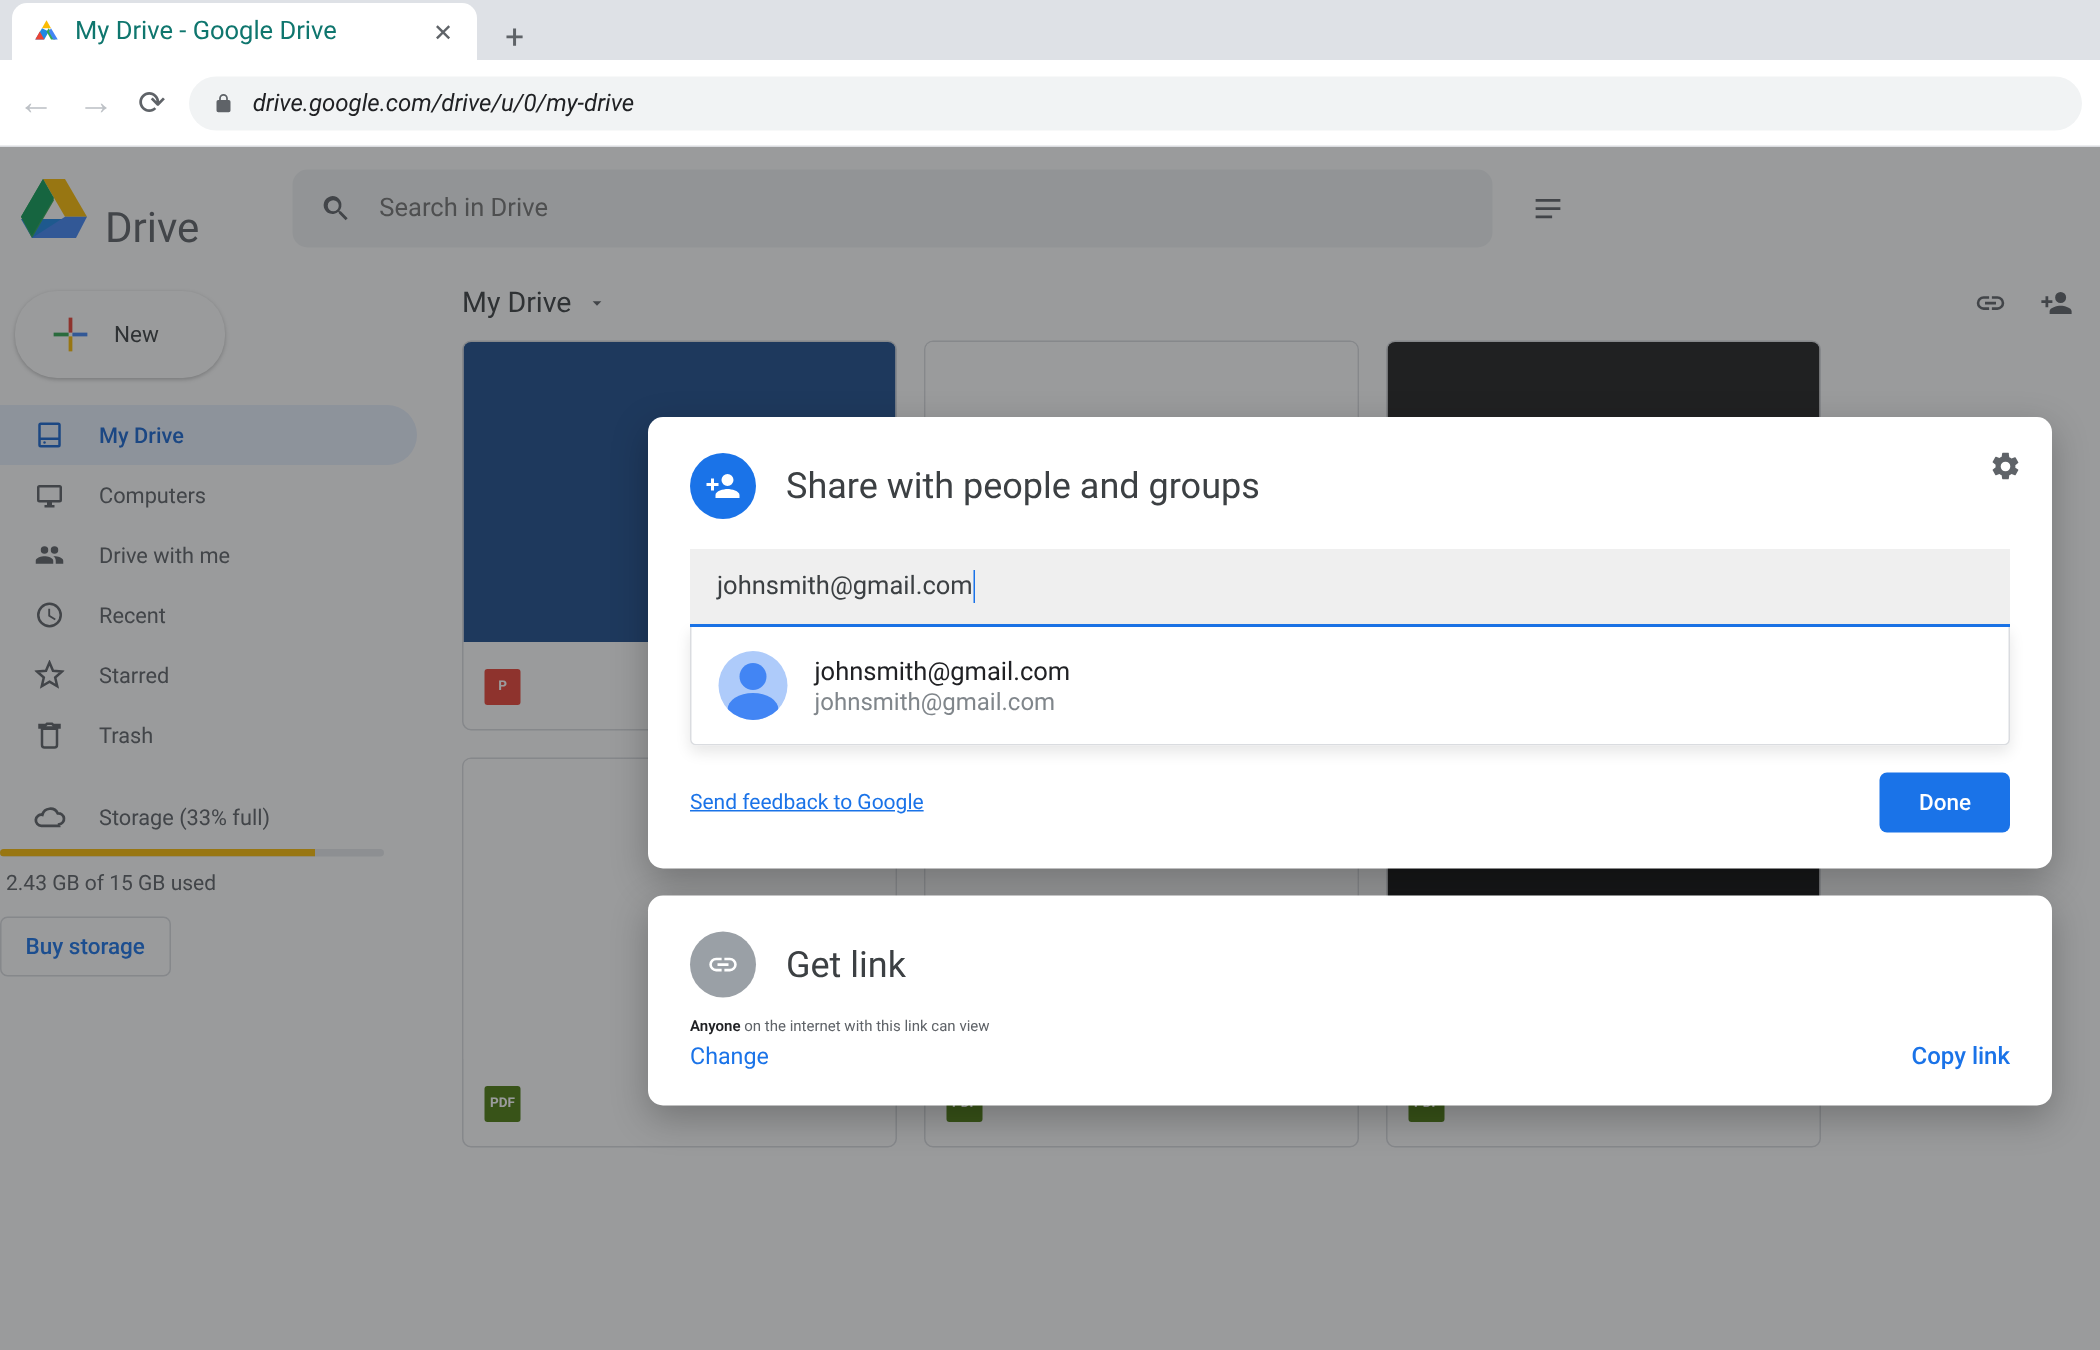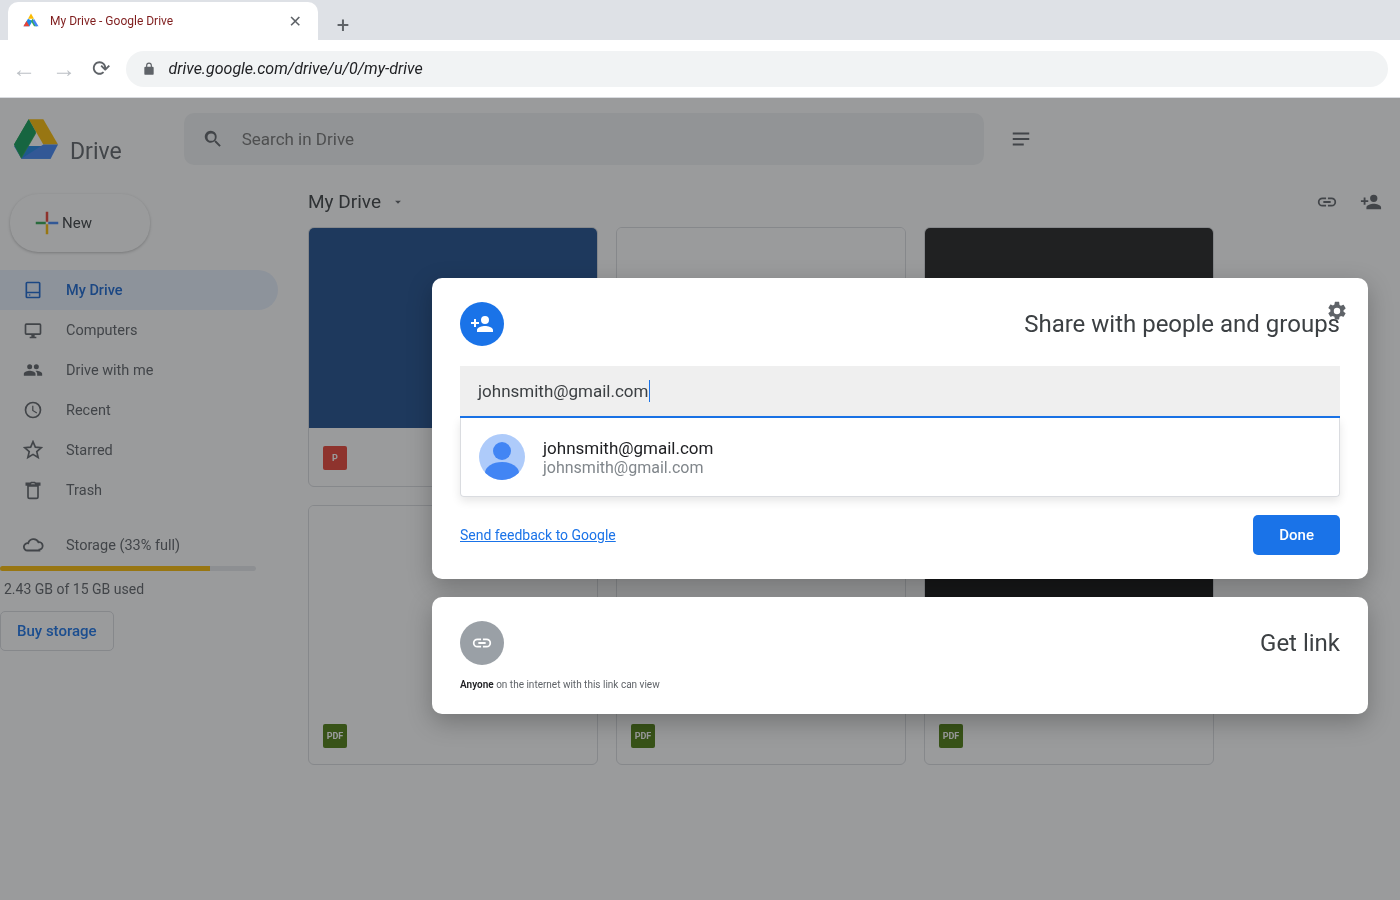--- a/index.html
+++ b/index.html
@@ -3,42 +3,42 @@
 <meta charset="utf-8">
 <style>
 * { margin: 0; padding: 0; box-sizing: border-box; font-family: 'Segoe UI', Roboto, Arial, sans-serif; }
 body { width: 1400px; height: 900px; overflow: hidden; background: #fff; position: relative; }
 
 
 .browser-chrome { height: 98px; background: #fff; }
 .tab-strip { height: 40px; background: #dee1e6; display: flex; align-items: flex-end; }
 .tab { background: #fff; height: 38px; display: flex; align-items: center; padding: 0 12px 0 14px; border-radius: 10px 10px 0 0; width: 310px; margin-left: 8px; gap: 10px; }
 .tab .favicon { width: 18px; height: 18px; }
-.tab-title { font-size: 12px; color: #7f1d1d; flex: 1; white-space: nowrap; overflow: hidden; }
+.tab-title { font-size: 17px; color: #0f766e; flex: 1; white-space: nowrap; overflow: hidden; }
 .tab-close { font-size: 16px; color: #5f6368; padding: 0 4px; cursor: pointer; }
 .new-tab { width: 30px; height: 30px; display: flex; align-items: center; justify-content: center; color: #5f6368; font-size: 22px; margin-left: 10px; cursor: pointer; }
 .addr-bar { height: 58px; display: flex; align-items: center; padding: 0 12px; gap: 16px; border-bottom: 1px solid #dadce0; }
 .nav-arrow { color: #bdc1c6; font-size: 24px; }
 .reload { color: #5f6368; font-size: 22px; }
 .url-box { flex: 1; height: 36px; background: #f1f3f4; border-radius: 18px; display: flex; align-items: center; padding: 0 16px; gap: 12px; }
 .lock { color: #5f6368; font-size: 14px; }
 .url-text { font-size: 16px; color: #202124; font-style: italic; }
 
 
 .app-header { height: 82px; display: flex; align-items: center; padding: 0 14px; gap: 12px; position: relative; }
 .drive-logo { width: 44px; height: 40px; }
-.drive-name { font-size: 23px; color: #5f6368; margin-top: 24px; }
+.drive-name { font-size: 28px; color: #5f6368; margin-top: 24px; }
 .search-box { margin-left: 50px; flex: 1; max-width: 800px; height: 52px; background: #f1f3f4; border-radius: 10px; display: flex; align-items: center; padding: 0 18px; gap: 18px; }
 .search-box input { border: none; background: transparent; font-size: 17px; color: #5f6368; flex: 1; outline: none; }
 .header-icon { color: #5f6368; margin-left: 14px; }
 
 
 .main { display: flex; height: calc(100% - 180px); }
 .sidebar { width: 290px; padding: 10px 12px 10px 0; }
-.new-btn { display: flex; align-items: center; padding: 14px 22px; border-radius: 28px; box-shadow: 0 1px 3px rgba(0,0,0,.25); width: 140px; margin: 4px 0 18px 10px; cursor: pointer; }
+.new-btn { display: flex; align-items: center; gap: 14px; padding: 14px 22px; border-radius: 28px; box-shadow: 0 1px 3px rgba(0,0,0,.25); width: 140px; margin: 4px 0 18px 10px; cursor: pointer; }
 .new-btn .plus { font-size: 32px; font-weight: 300; line-height: 20px; }
 .new-btn-label { font-size: 15px; color: #3c4043; }
 .nav-item { display: flex; align-items: center; gap: 22px; padding: 10px 0 10px 22px; border-radius: 0 22px 22px 0; font-size: 14.5px; color: #5f6368; cursor: pointer; }
 .nav-item.active { background: #e8f0fe; color: #1967d2; font-weight: 500; }
 .nav-item .nav-icon { width: 22px; display: flex; justify-content: center; }
 .storage-section { padding: 8px 0 0 22px; }
 .storage-bar { height: 5px; background: #e8eaed; border-radius: 3px; margin: 10px 22px 10px 0; overflow: hidden; }
 .storage-fill { height: 100%; background: #fbbc04; }
 .storage-text { font-size: 14px; color: #5f6368; }
 .buy-storage { display: inline-block; margin-top: 14px; padding: 10px 16px; border: 1px solid #dadce0; border-radius: 5px; color: #1a73e8; font-size: 15px; font-weight: 500; cursor: pointer; }
@@ -55,21 +55,21 @@
 .filebadge { width: 24px; height: 24px; background: #ea4335; color: #fff; font-size: 9px; font-weight: 700; display: flex; align-items: center; justify-content: center; border-radius: 2px; }
 .filebadge.pdf { background: #4d7c0f; }
 
 
 .scrim { position: absolute; inset: 98px 0 0 0; background: rgba(32,33,36,.45); }
 
 
 .modal-stack { position: absolute; left: 432px; top: 278px; width: 936px; }
 .modal { background: #fff; border-radius: 10px; box-shadow: 0 8px 24px rgba(0,0,0,.25); padding: 24px 28px; position: relative; }
 .modal + .modal { margin-top: 18px; }
-.modal-hdr { display: flex; align-items: center; gap: 32px; justify-content: space-between; }
+.modal-hdr { display: flex; align-items: center; gap: 20px; }
 .hdr-badge { width: 44px; height: 44px; border-radius: 50%; display: flex; align-items: center; justify-content: center; color: #fff; }
 .hdr-badge.blue { background: #1a73e8; }
 .hdr-badge.grey { background: #9aa0a6; }
 .hdr-title { font-size: 24px; color: #3c4043; }
 .hdr-gear { position: absolute; right: 20px; top: 22px; color: #5f6368; cursor: pointer; }
 .share-input { margin-top: 20px; background: #efefef; border-bottom: 2.5px solid #1a73e8; padding: 14px 18px; font-size: 17px; color: #3c4043; display: flex; align-items: center; }
 .caret { width: 1px; height: 22px; background: #1a73e8; margin-left: 1px; animation: blink 1s step-end infinite; }
 @keyframes blink { 50% { opacity: 0; } }
 .suggestion { border: 1px solid #dadce0; border-top: none; border-radius: 0 0 4px 4px; display: flex; align-items: center; gap: 18px; padding: 16px 18px; cursor: pointer; box-shadow: 0 4px 10px rgba(0,0,0,.1); }
 .avatar { width: 46px; height: 46px; border-radius: 50%; background: #aecbfa; position: relative; overflow: hidden; }
@@ -333,14 +333,18 @@
       <div class="hdr-badge grey">
         <svg width="22" height="22" viewBox="0 0 24 24">
             <path fill="#fff" d="M3.9 12A3.1 3.1 0 0 1 7 8.9h4V7H7a5 5 0 0 0 0 10h4v-1.9H7A3.1 3.1 0 0 1 3.9 12zM17 7h-4v1.9h4a3.1 3.1 0 1 1 0 6.2h-4V17h4a5 5 0 0 0 0-10zM8 11h8v2H8z"></path>
           </svg>
       </div>
       <div class="hdr-title">Get link</div>
     </div>
     <div class="link-desc">
       <b>Anyone</b><span> on the internet with this link can view</span>
     </div>
+    <div class="link-row">
+      <span class="change-link">Change</span>
+      <span class="copy-link">Copy link</span>
+    </div>
   </div>
 </div>
 
 </body></html>

